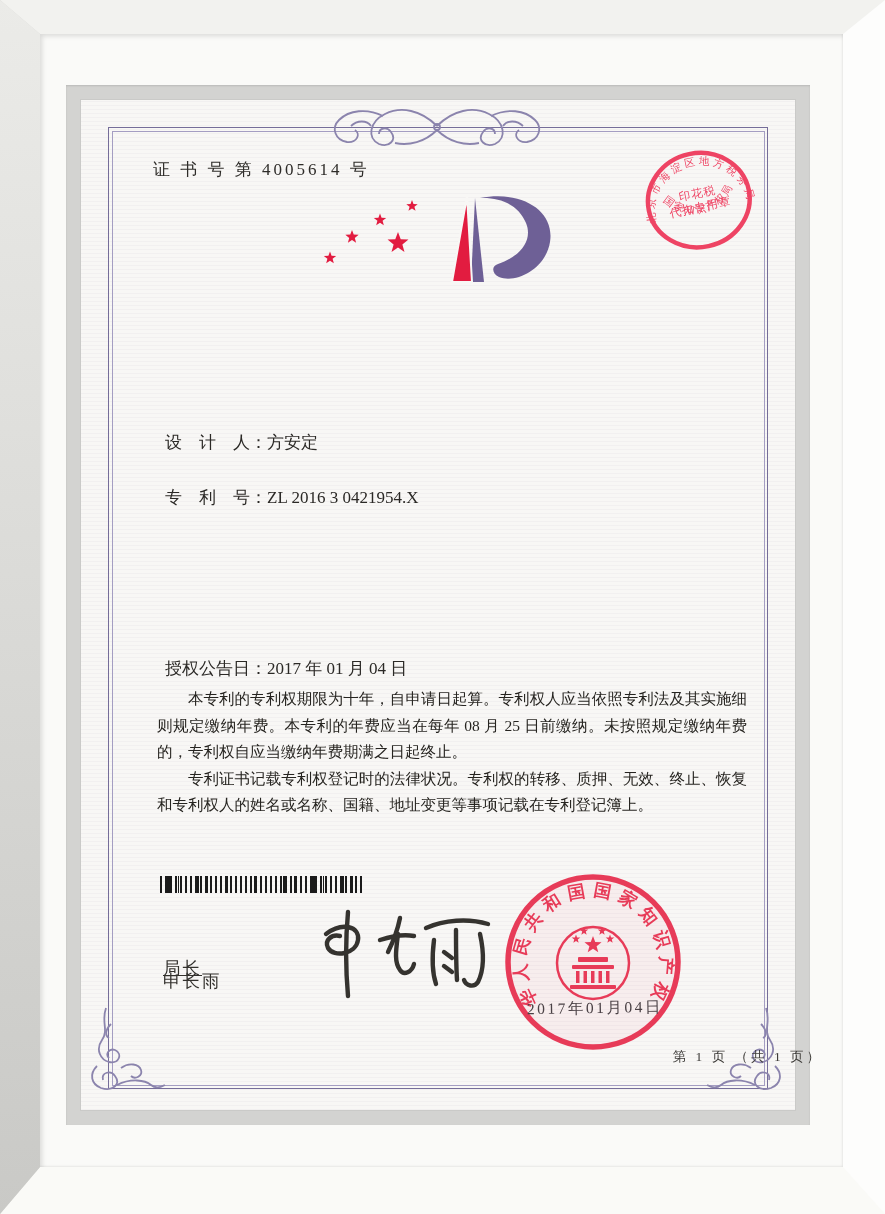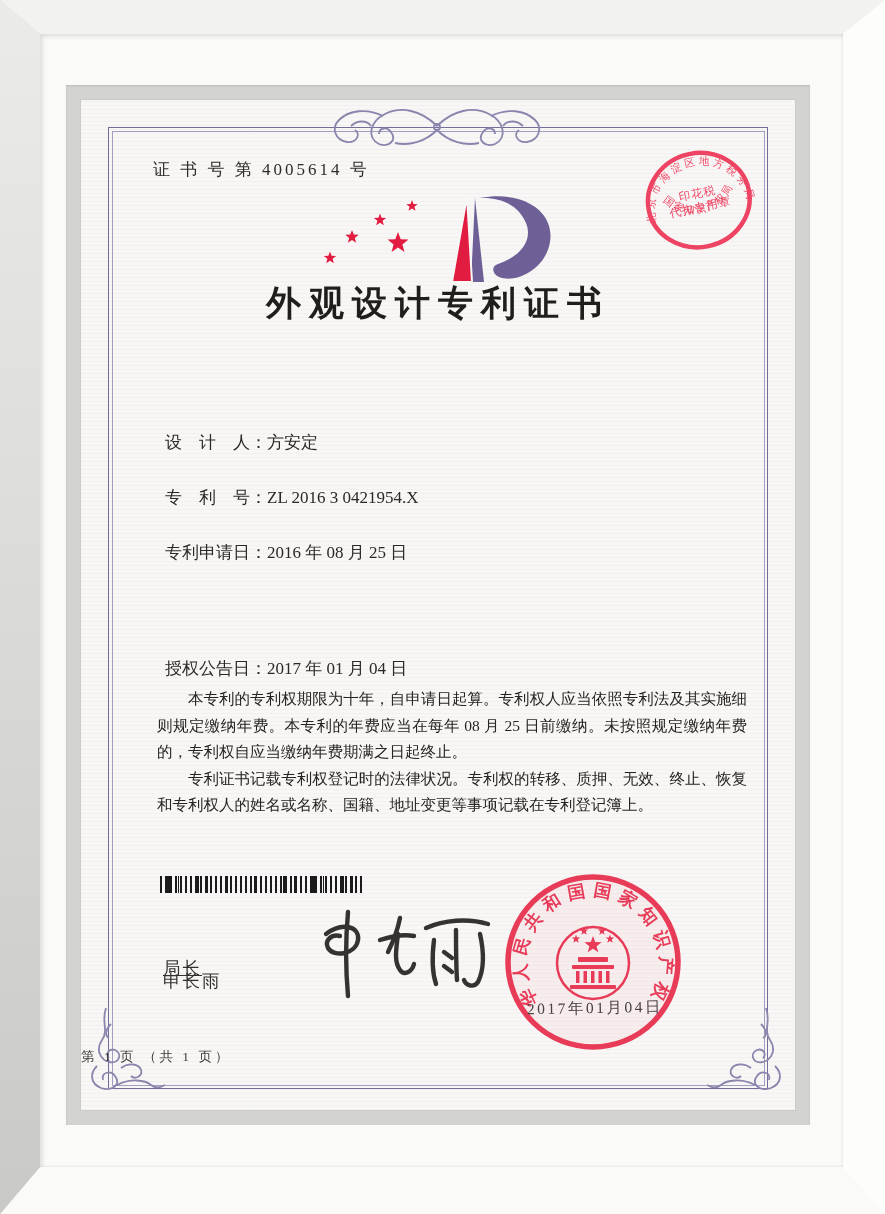--- a/index.html
+++ b/index.html
@@ -45,22 +45,22 @@
   .barcode{position:absolute;left:79px;top:776px;width:202px;height:17px;
            background-image:
              repeating-linear-gradient(90deg,#1b1b1b 0 2px,transparent 2px 5px),
              repeating-linear-gradient(90deg,transparent 0 7px,#1b1b1b 7px 10px,transparent 10px 18px,#1b1b1b 18px 19px,transparent 19px 29px);}
   .issuer-title{position:absolute;left:82px;top:856px;font-size:17.5px;letter-spacing:2px;color:#33312d;text-decoration:underline;}
   .issuer-name{position:absolute;left:82px;top:869px;font-size:17.5px;letter-spacing:2px;color:#33312d;}
   .signature{position:absolute;left:195px;top:800px;width:230px;height:105px;}
   .seal{position:absolute;left:417px;top:767px;width:190px;height:190px;opacity:.94;}
   .date-stamp{position:absolute;left:446px;top:898px;font-size:15.5px;letter-spacing:2.5px;
               color:#4a4145;transform:rotate(-1deg);z-index:3;}
-  .footer{position:absolute;left:0;top:948px;width:714px;text-align:left;
-          font-size:13.5px;letter-spacing:3px;color:#3f3d3a;}
+  .footer{position:absolute;left:0;top:948px;width:714px;text-align:right;
+          font-size:13.5px;letter-spacing:3px;color:#3f3d3a;padding-left:28px;}
   .tax-stamp{position:absolute;left:556px;top:42px;width:125px;height:118px;
              transform:rotate(-12deg);opacity:.92;}
 </style>
 </head>
 <body>
 
 <div class="canvas">
   <div class="frame"></div>
   <div class="frame-left-shade"></div>
   <div class="frame-seam">
@@ -113,25 +113,23 @@
           <polygon points="158,4 163,90 143,90" stroke="#f8f7f5" stroke-width="2" fill="#e21c40"></polygon>
           <g fill="#e21c40">
             <polygon points="103.00,8.00 104.48,11.96 108.71,12.15 105.40,14.78 106.53,18.85 103.00,16.52 99.47,18.85 100.60,14.78 97.29,12.15 101.52,11.96"></polygon>
             <polygon points="71.00,21.50 72.60,25.79 77.18,25.99 73.60,28.84 74.82,33.26 71.00,30.73 67.18,33.26 68.40,28.84 64.82,25.99 69.40,25.79"></polygon>
             <polygon points="43.00,38.00 44.73,42.62 49.66,42.84 45.80,45.91 47.11,50.66 43.00,47.94 38.89,50.66 40.20,45.91 36.34,42.84 41.27,42.62"></polygon>
             <polygon points="21.00,59.50 22.60,63.79 27.18,63.99 23.60,66.84 24.82,71.26 21.00,68.73 17.18,71.26 18.40,66.84 14.82,63.99 19.40,63.79"></polygon>
             <polygon points="89.00,40.00 91.72,47.26 99.46,47.60 93.39,52.43 95.47,59.90 89.00,55.62 82.53,59.90 84.61,52.43 78.54,47.60 86.28,47.26"></polygon>
           </g>
         </svg>
 
-        <div class="title">外观设计专利证书</div>
 
         <div class="field f1"><span>设　计　人：</span><span>方安定</span></div>
         <div class="field f2"><span>专　利　号：</span><span>ZL 2016 3 0421954.X</span></div>
-        <div class="field f3"><span>专利申请日：</span><span>2016 年 08 月 25 日</span></div>
         <div class="field f5"><span>授权公告日：</span><span>2017 年 01 月 04 日</span></div>
 
         <div class="body-text">
           <p>本专利的专利权期限为十年，自申请日起算。专利权人应当依照专利法及其实施细则规定缴纳年费。本专利的年费应当在每年 08 月 25 日前缴纳。未按照规定缴纳年费的，专利权自应当缴纳年费期满之日起终止。</p>
           <p>专利证书记载专利权登记时的法律状况。专利权的转移、质押、无效、终止、恢复和专利权人的姓名或名称、国籍、地址变更等事项记载在专利登记簿上。</p>
         </div>
 
         <div class="barcode"></div>
 
         <div class="issuer-title">局长</div>

